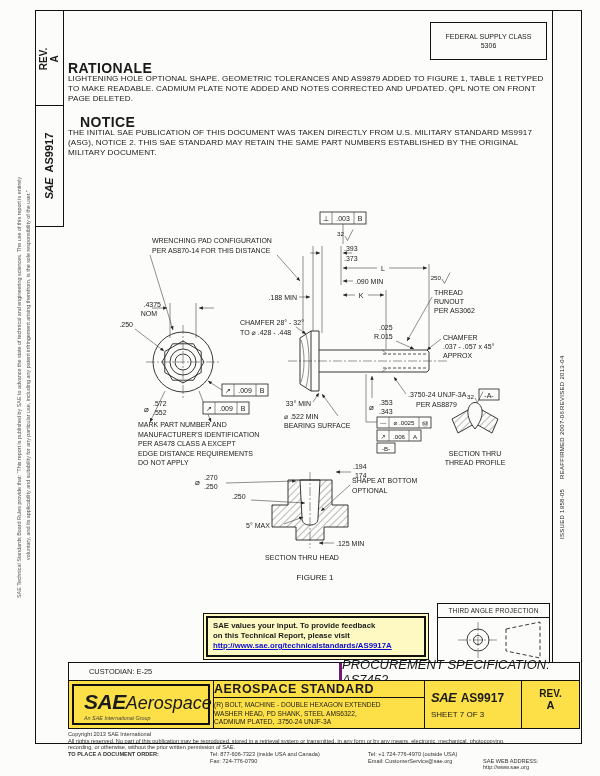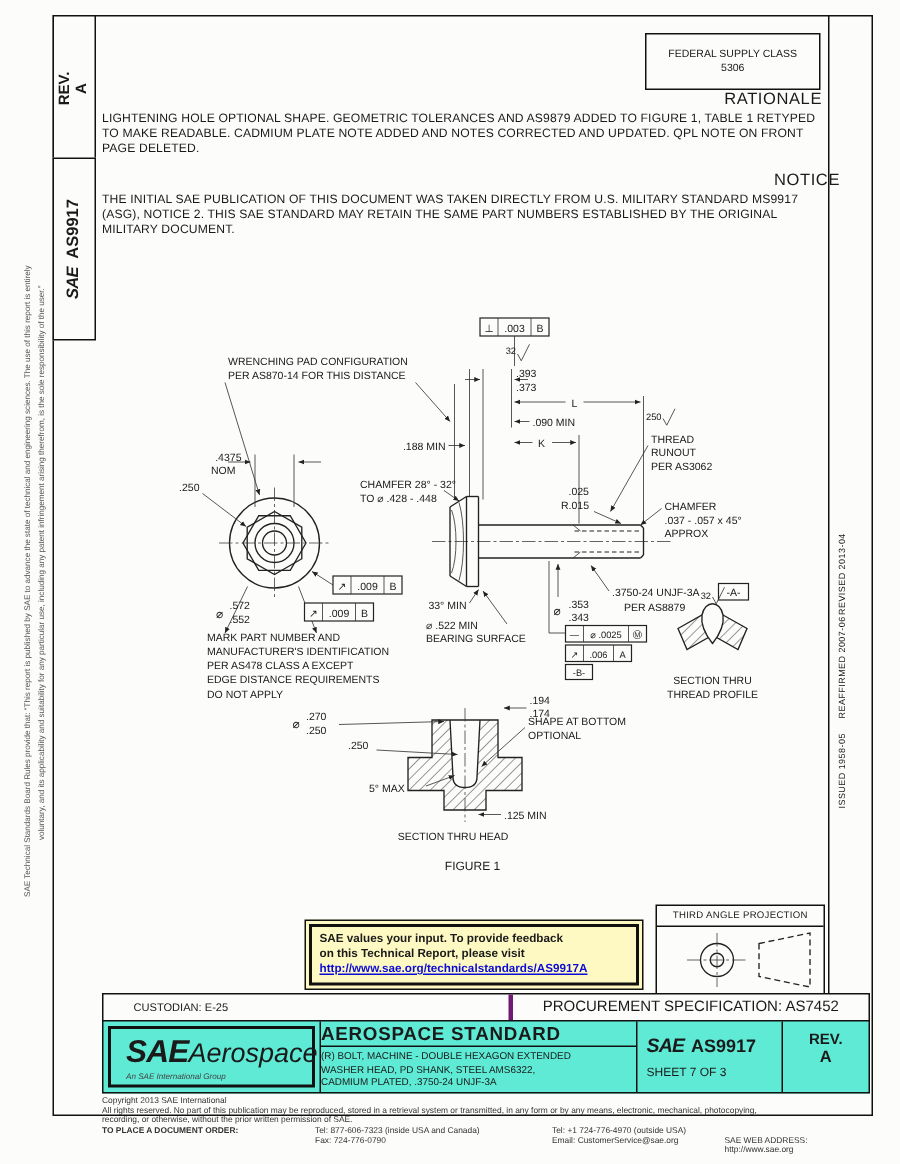--- a/index.html
+++ b/index.html
@@ -1,39 +1,39 @@
 <!DOCTYPE html>
 <html><head>
 <meta charset="utf-8">
 <style>
   html,body{margin:0;padding:0;background:#e8e8e8;}
   .page{position:relative;width:600px;height:776px;background:#fcfcfa;overflow:hidden;
         font-family:"Liberation Sans",sans-serif;color:#1a1a1a;}
   .abs{position:absolute;}
   .vtext{position:absolute;transform-origin:0 0;transform:rotate(-90deg);white-space:nowrap;}
   .frame{border:1.5px solid #111;}
-  .heading{font-weight:normal;font-size:11px;text-align:right;letter-spacing:.4px;}
+  .heading{font-weight:bold;font-size:14px;text-align:left;letter-spacing:.4px;}
   .body-par{font-size:8.1px;line-height:10px;letter-spacing:.1px;}
   .fsc{display:flex;flex-direction:column;align-items:center;justify-content:center;
        font-size:7px;line-height:9px;text-align:center;}
   .sidebox{display:flex;align-items:center;justify-content:center;background:#fcfcfa;}
   .sidebox .rot{transform:rotate(-90deg);text-align:center;font-weight:bold;white-space:nowrap;}
   .saelogo{font-style:italic;font-weight:900;letter-spacing:-.5px;}
   .feedback{background:#fef9c3;border:1px solid #111;text-decoration:underline;}
   .feedback .inner{position:absolute;inset:2px;border:2px solid #111;padding:3px 5px;
        font-size:7.8px;font-weight:bold;line-height:10px;}
   .feedback a{color:#0b0bd6;text-decoration:underline;}
   .projbox{border:1px solid #111;}
   .projbox .lbl{height:13px;border-bottom:1px solid #111;display:flex;align-items:center;
        justify-content:center;font-size:6.4px;letter-spacing:.2px;}
   .inforow{border:1px solid #111;display:flex;background:#fcfcfa;}
   .inforow .c1{width:250px;border-right:3px solid #701a75;display:flex;align-items:center;
        padding-left:20px;font-size:7.4px;}
-  .inforow .c2{flex:1;display:flex;align-items:center;justify-content:center;font-size:10px;}
-  .tblock{border:1px solid #111;display:flex;background:#5eead4;}
+  .inforow .c2{flex:1;display:flex;align-items:center;justify-content:center;font-size:13px;font-style:italic;}
+  .tblock{border:1px solid #111;display:flex;background:#fde047;}
   .tb-logo{width:144px;border-right:1px solid #111;position:relative;}
   .tb-logo .inner{position:absolute;inset:3px;border:2.5px solid #111;padding:4px 0 0 10px;}
   .tb-center{width:210px;border-right:1px solid #111;text-align:left;}
   .tb-center .t1{font-size:12.5px;font-weight:bold;letter-spacing:.5px;border-bottom:1.5px solid #111;
        padding:1px 0;}
   .tb-center .sub{font-size:6.6px;line-height:8.6px;padding-top:3px;}
   .tb-num{width:90px;border-right:1px solid #111;padding:7px 0 0 6px;}
   .tb-rev{flex:1;text-align:center;padding-top:7px;font-weight:bold;}
   .foot{font-size:5.6px;color:#333;line-height:6.5px;}
   .wm{z-index:6;color:#45b8e6;font-style:italic;font-weight:900;opacity:.9;}

